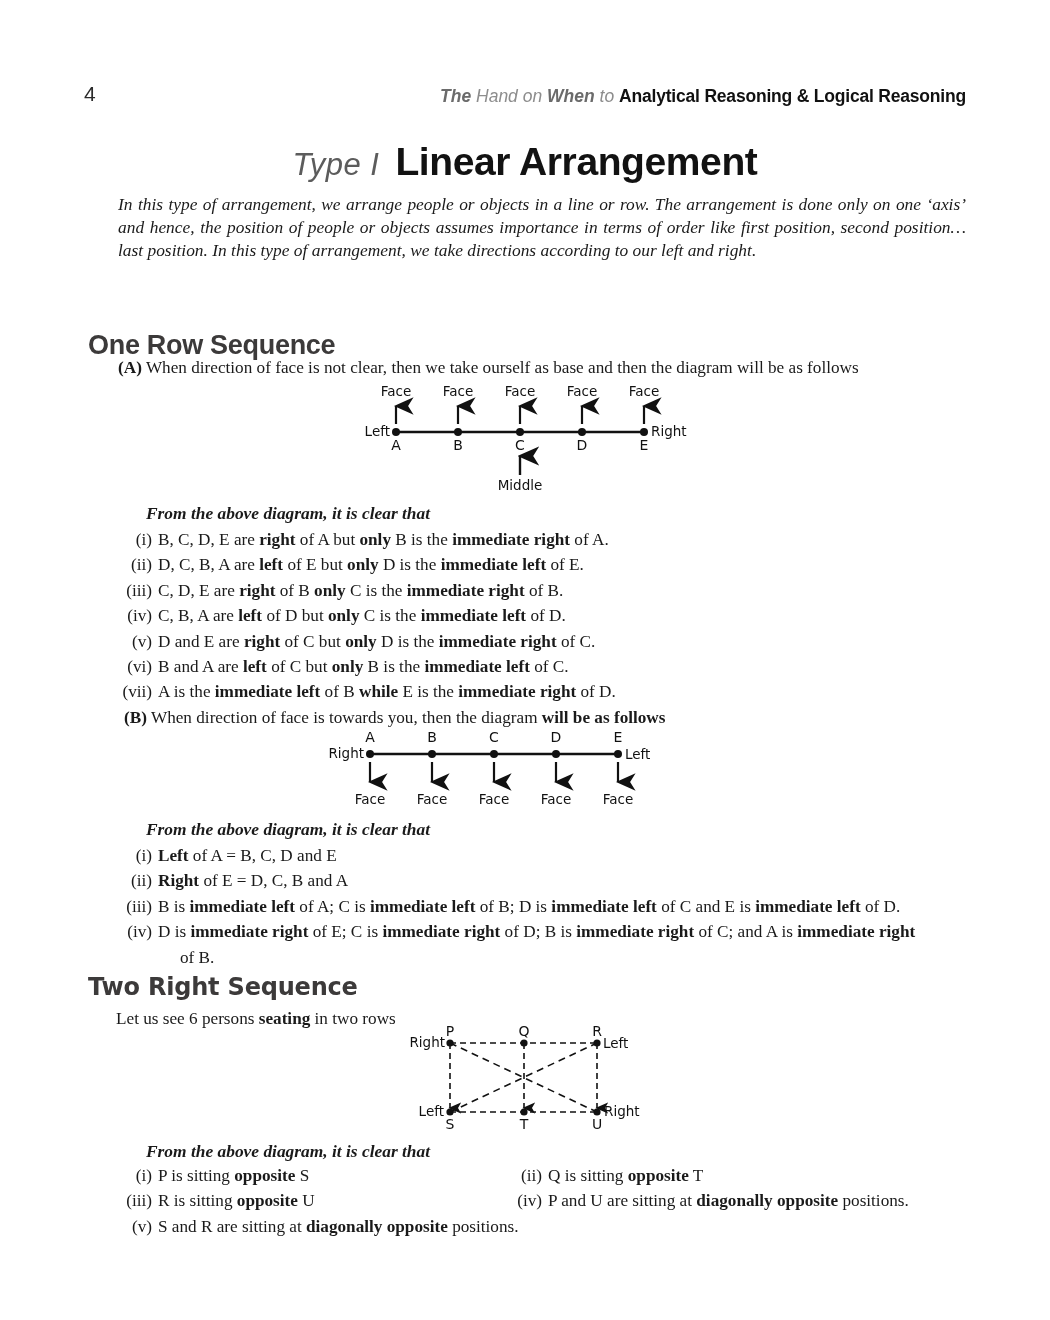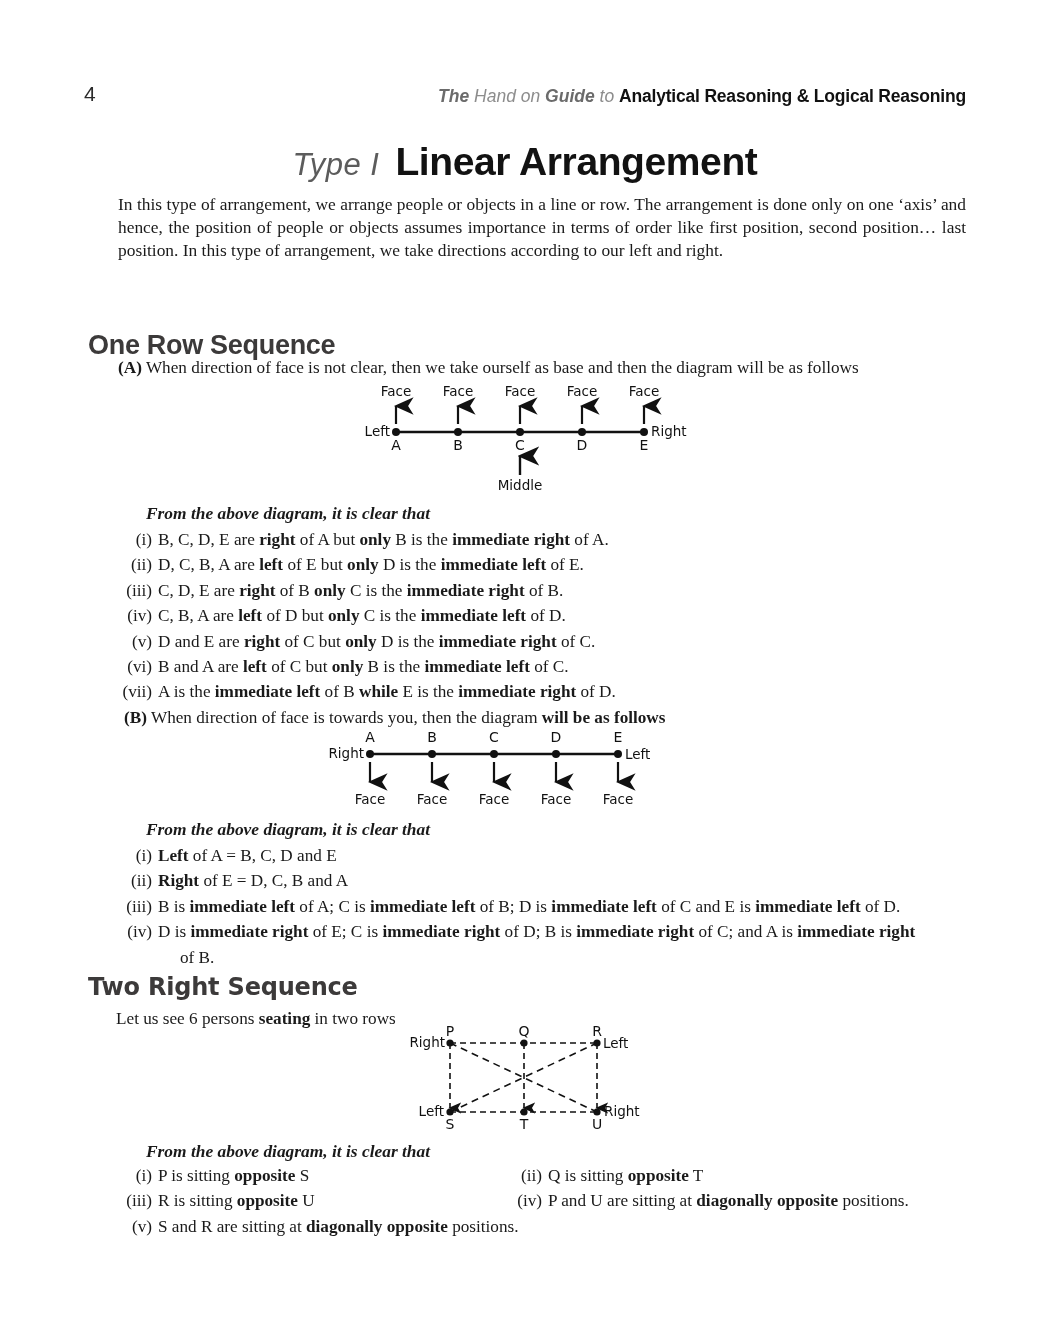--- a/index.html
+++ b/index.html
@@ -69,20 +69,21 @@
 
   
   .intro {
     position: absolute;
     left: 118px;
     top: 193px;
     width: 848px;
   }
   .intro p {
     margin: 0;
+    font-style: italic;
     font-size: 17.4px;
     line-height: 23.2px;
     text-align: justify;
     color: #1a1a1a;
   }
 
   
   .sec-heading {
     position: absolute;
     font-weight: bold;
@@ -160,21 +161,21 @@
   .dg-text.letter { font-size: 14px; }
 </style>
 </head>
 <body>
 
 <div class="page-number">4</div>
 
 <div class="running-head">
   <span class="rh-the">The</span>
   <span class="rh-hand">Hand on</span>
-  <span class="rh-guide">Guide</span>
+  <span class="rh-guide">When</span>
   <span class="rh-to">to</span>
   <span class="rh-main">Analytical Reasoning &amp; Logical Reasoning</span>
 </div>
 
 <div class="chapter-title">
   <span class="ct-type">Type I</span>
   <span class="ct-name">Linear Arrangement</span>
 </div>
 
 <div class="intro">

